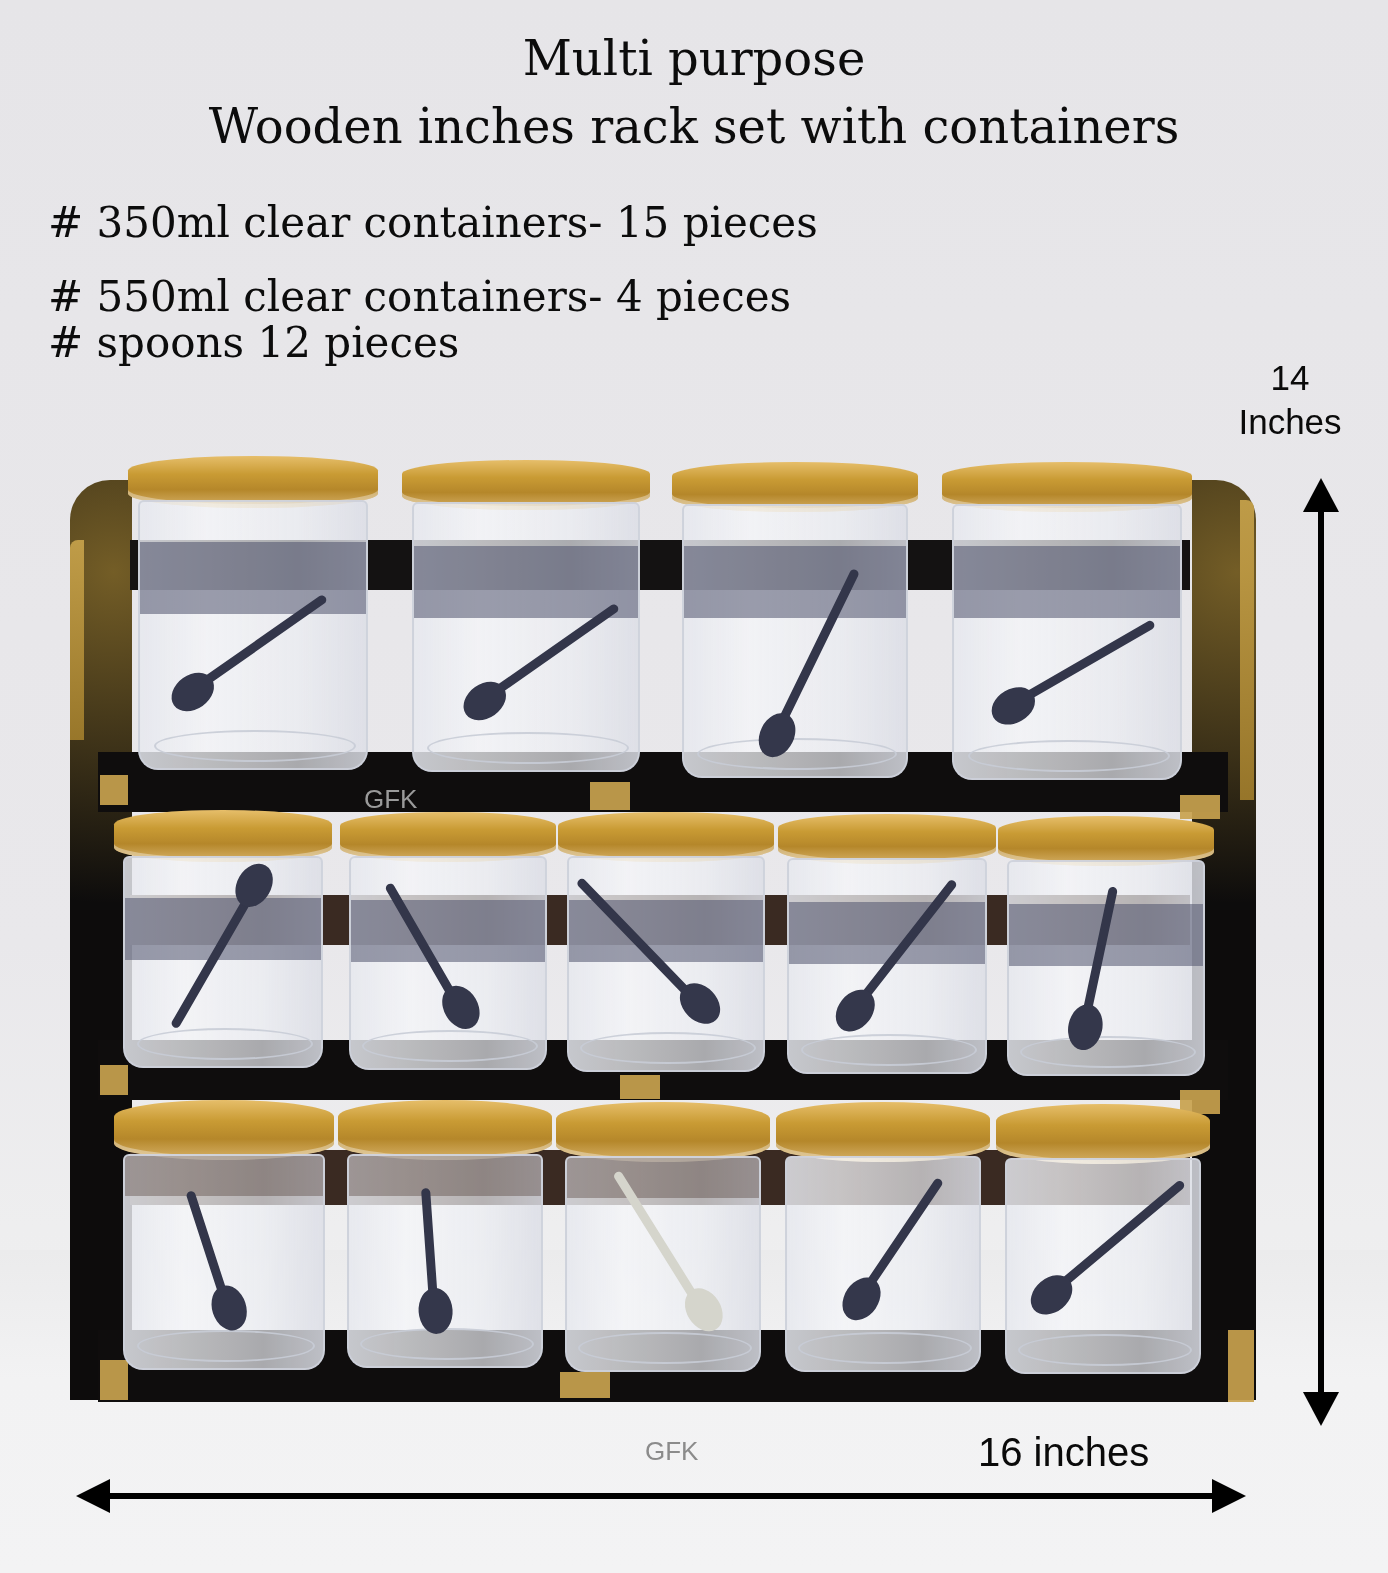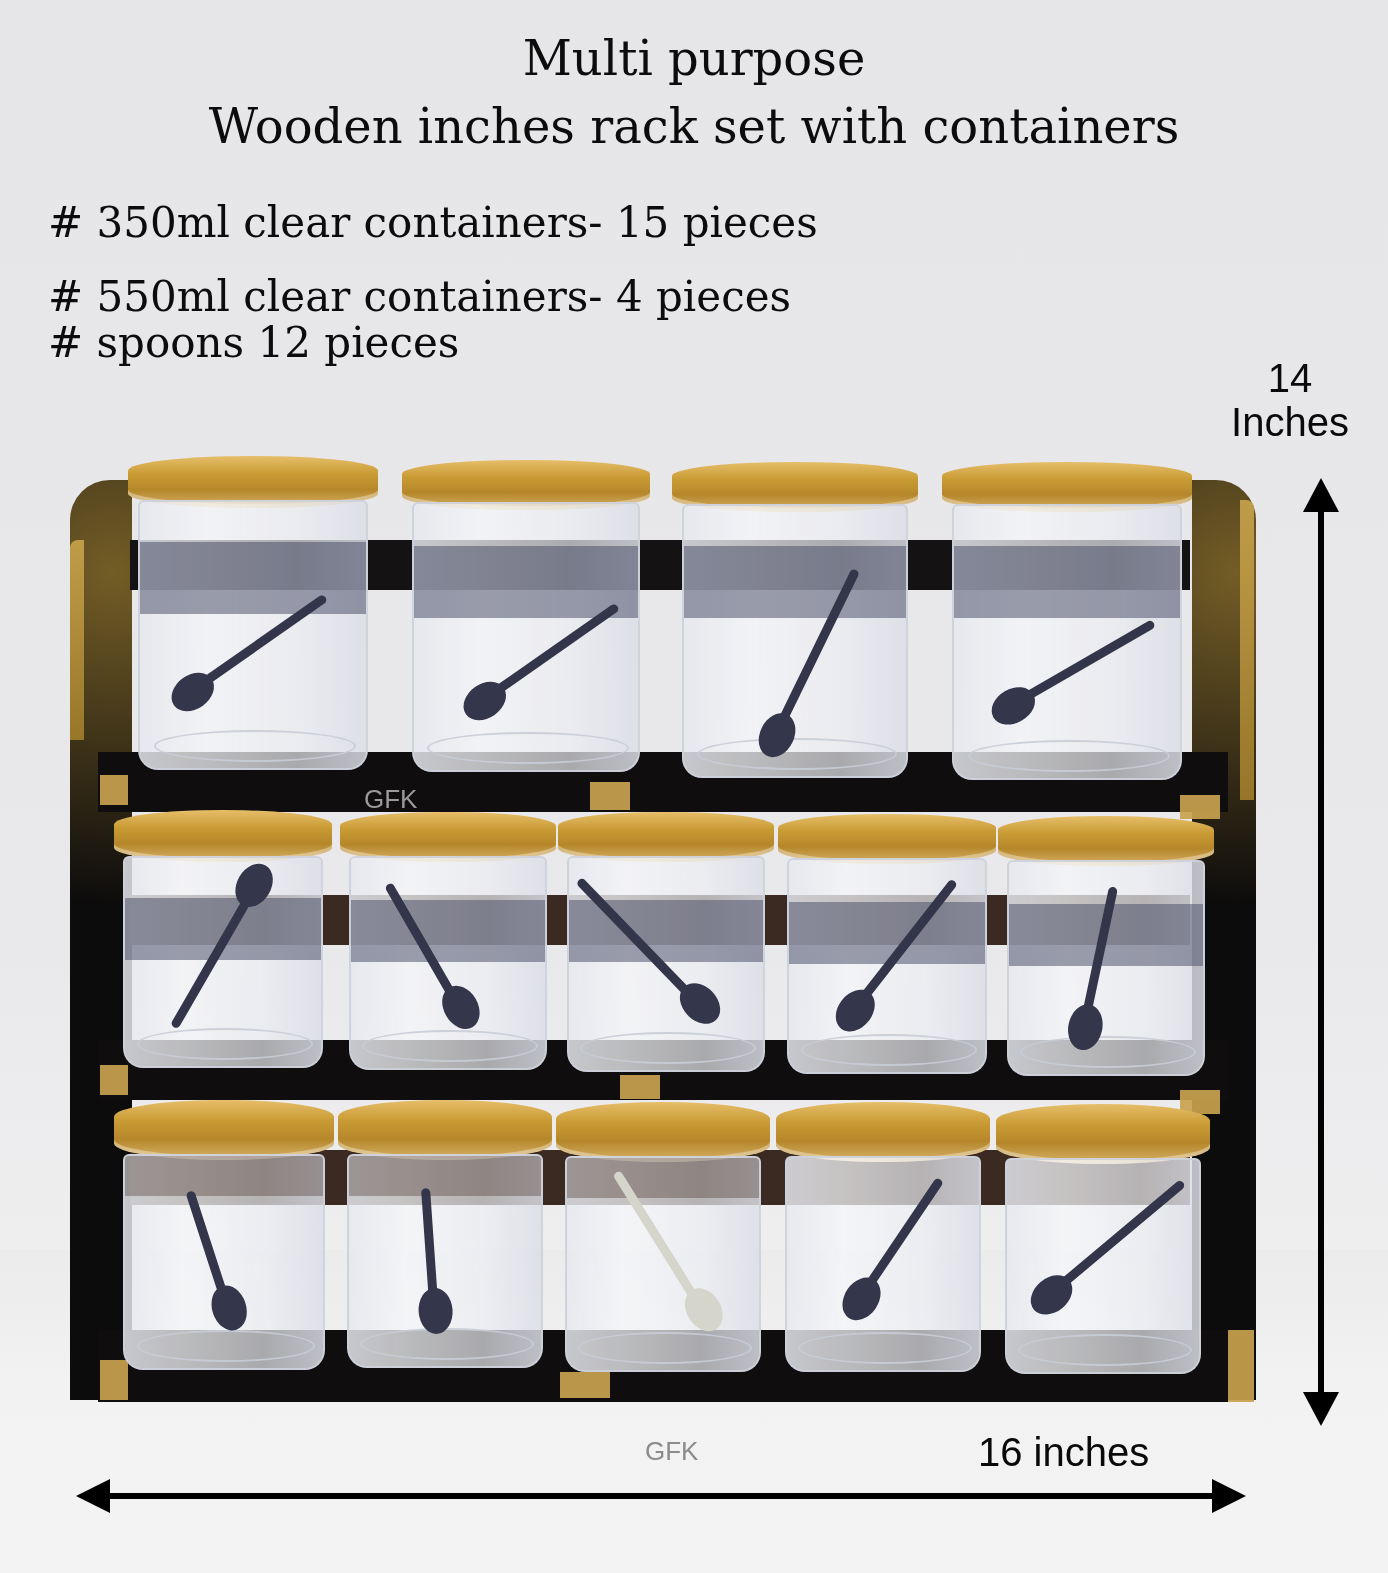--- a/index.html
+++ b/index.html
@@ -24,21 +24,21 @@
     font-family: "DejaVu Serif", "Liberation Serif", serif; color: #0c0c0c;
     font-size: 42px;
   }
   .spec.s1 { top: 198px; }
   .spec.s2 { top: 272px; }
   .spec.s3 { top: 318px; }
 
   .dim-label {
     position: absolute; font-family: "Liberation Sans", sans-serif; color: #0a0a0a;
   }
-  .height-label { left: 1210px; top: 356px; width: 160px; text-align: center; font-size: 40px; line-height: 44px; }
+  .height-label { left: 1210px; top: 356px; width: 160px; text-align: center; font-size: 35px; line-height: 44px; }
   .width-label { left: 978px; top: 1430px; font-size: 40px; }
 
   .watermark { position: absolute; color: #8b8b8b; font-size: 26px; font-family: "Liberation Sans", sans-serif; }
   .wm1 { left: 364px; top: 784px; color: #9a9a9a; z-index: 6; }
   .wm2 { left: 645px; top: 1436px; }
 
   
   .v-line { position: absolute; left: 1318px; top: 500px; width: 6px; height: 900px; background: #000; }
   .v-up { position: absolute; left: 1303px; top: 478px; width: 0; height: 0;
           border-left: 18px solid transparent; border-right: 18px solid transparent; border-bottom: 34px solid #000; }

